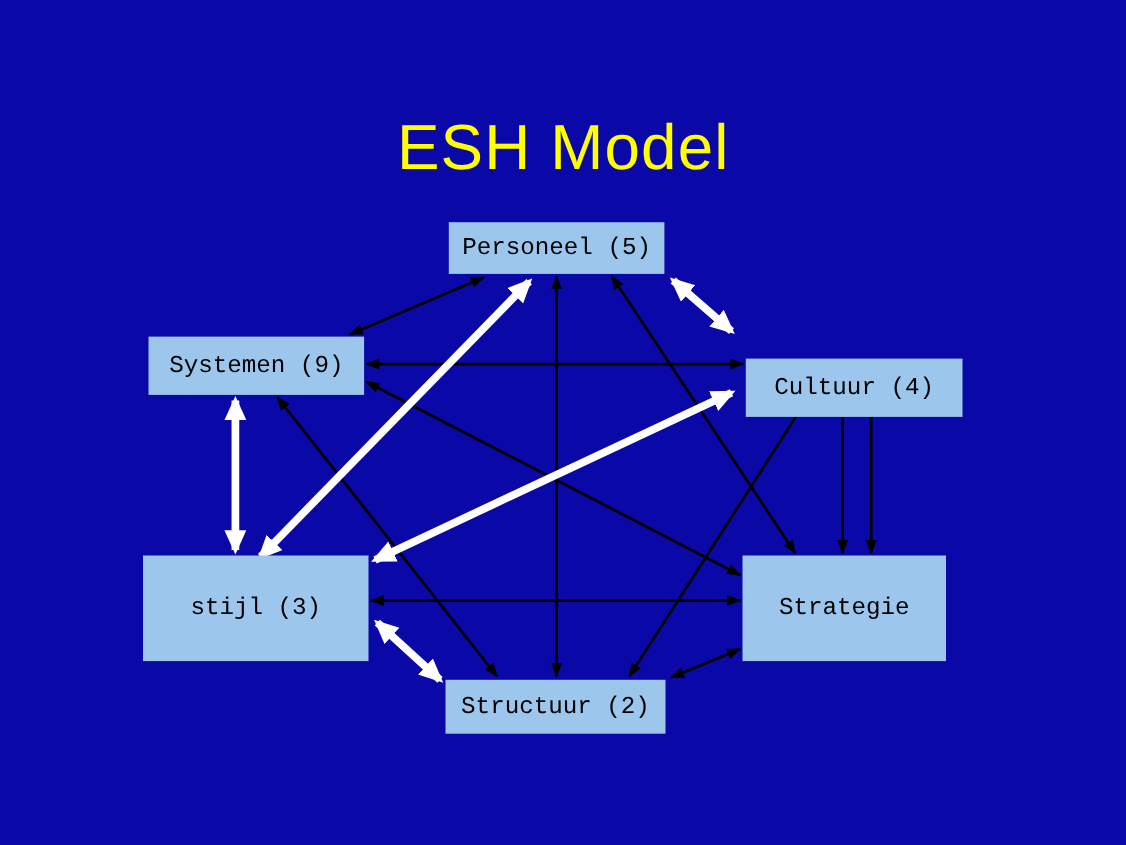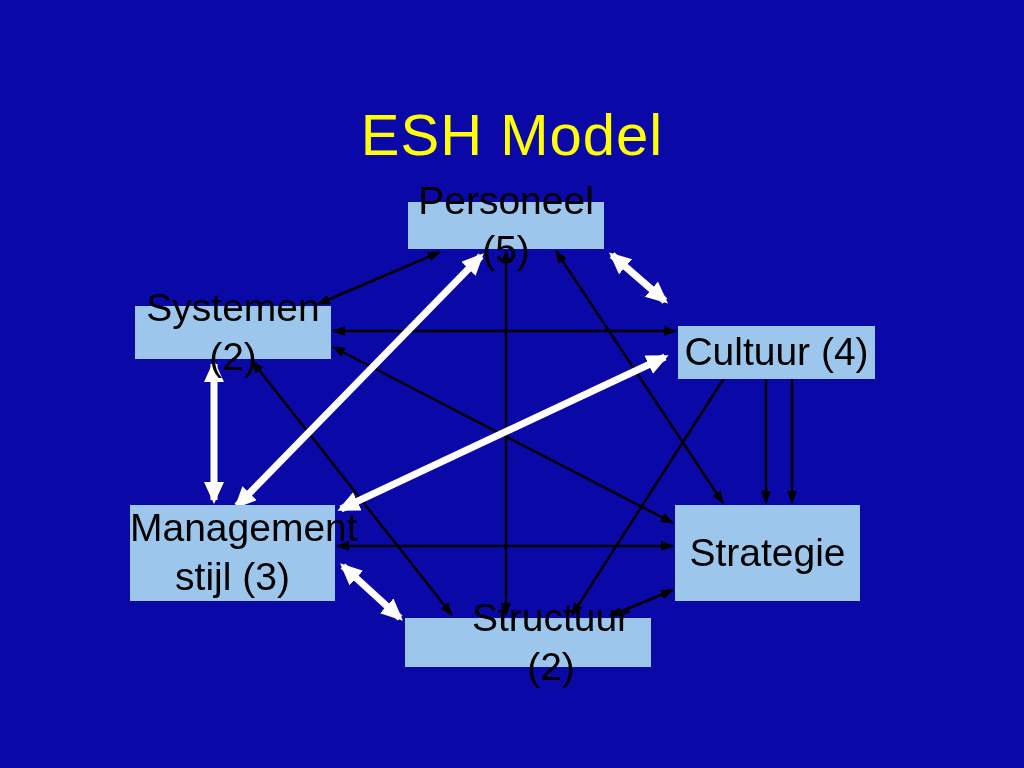--- a/index.html
+++ b/index.html
@@ -14,22 +14,22 @@
     color:var(--title,#FFFF00);
     font-size:58px;font-weight:400;letter-spacing:1px;
   }
   #edges-svg{position:absolute;left:0;top:0;width:1024px;height:768px;}
   .edge-black{stroke:var(--edge-black,#000000);stroke-width:2.5;}
   .edge-white{stroke:var(--edge-white,#FFFFFF);stroke-width:7;}
   .node{
     position:absolute;
     background:var(--node-fill,#9CC6EC);
     color:var(--node-text,#000000);
-    font-family:Liberation Sans, sans-serif;
-    font-size:39px;line-height:1.25;
+    font-family:Liberation Mono, monospace;
+    font-size:22px;line-height:1.25;
     display:flex;flex-direction:column;justify-content:center;
     text-align:center;
   }
 </style>
 </head>
 <body>
 
 <h1 class="slide-title">ESH Model</h1>
 
 <svg id="edges-svg" xmlns="http://www.w3.org/2000/svg">
@@ -57,28 +57,27 @@
     <line x1="214" y1="364" x2="214" y2="500" class="edge-white" marker-start="url(#arrow-white)" marker-end="url(#arrow-white)"></line>
     <line x1="612" y1="255" x2="665" y2="301" class="edge-white" marker-start="url(#arrow-white)" marker-end="url(#arrow-white)"></line>
     <line x1="343" y1="566" x2="400" y2="618" class="edge-white" marker-start="url(#arrow-white)" marker-end="url(#arrow-white)"></line>
   </svg>
 
 <div id="nodes">
     <div class="node" style="left: 408px; top: 202px; width: 196px; height: 47px;">
       <span>Personeel (5)</span>
     </div>
     <div class="node" style="left: 135px; top: 306px; width: 196px; height: 53px;">
-      <span>Systemen (2)</span>
+      <span>Systemen (9)</span>
     </div>
     <div class="node" style="left: 678px; top: 306px; width: 197px; height: 53px; margin-top: 20px;">
       <span>Cultuur (4)</span>
     </div>
     <div class="node" style="left: 130px; top: 505px; width: 205px; height: 96px;">
-      <span>Management</span>
       <span>stijl (3)</span>
     </div>
     <div class="node" style="left: 675px; top: 505px; width: 185px; height: 96px;">
       <span>Strategie</span>
     </div>
-    <div class="node" style="left: 405px; top: 618px; width: 200px; height: 49px; padding-left: 46px;">
+    <div class="node" style="left: 405px; top: 618px; width: 200px; height: 49px;">
       <span>Structuur (2)</span>
     </div>
   </div>
 
 </body></html>

